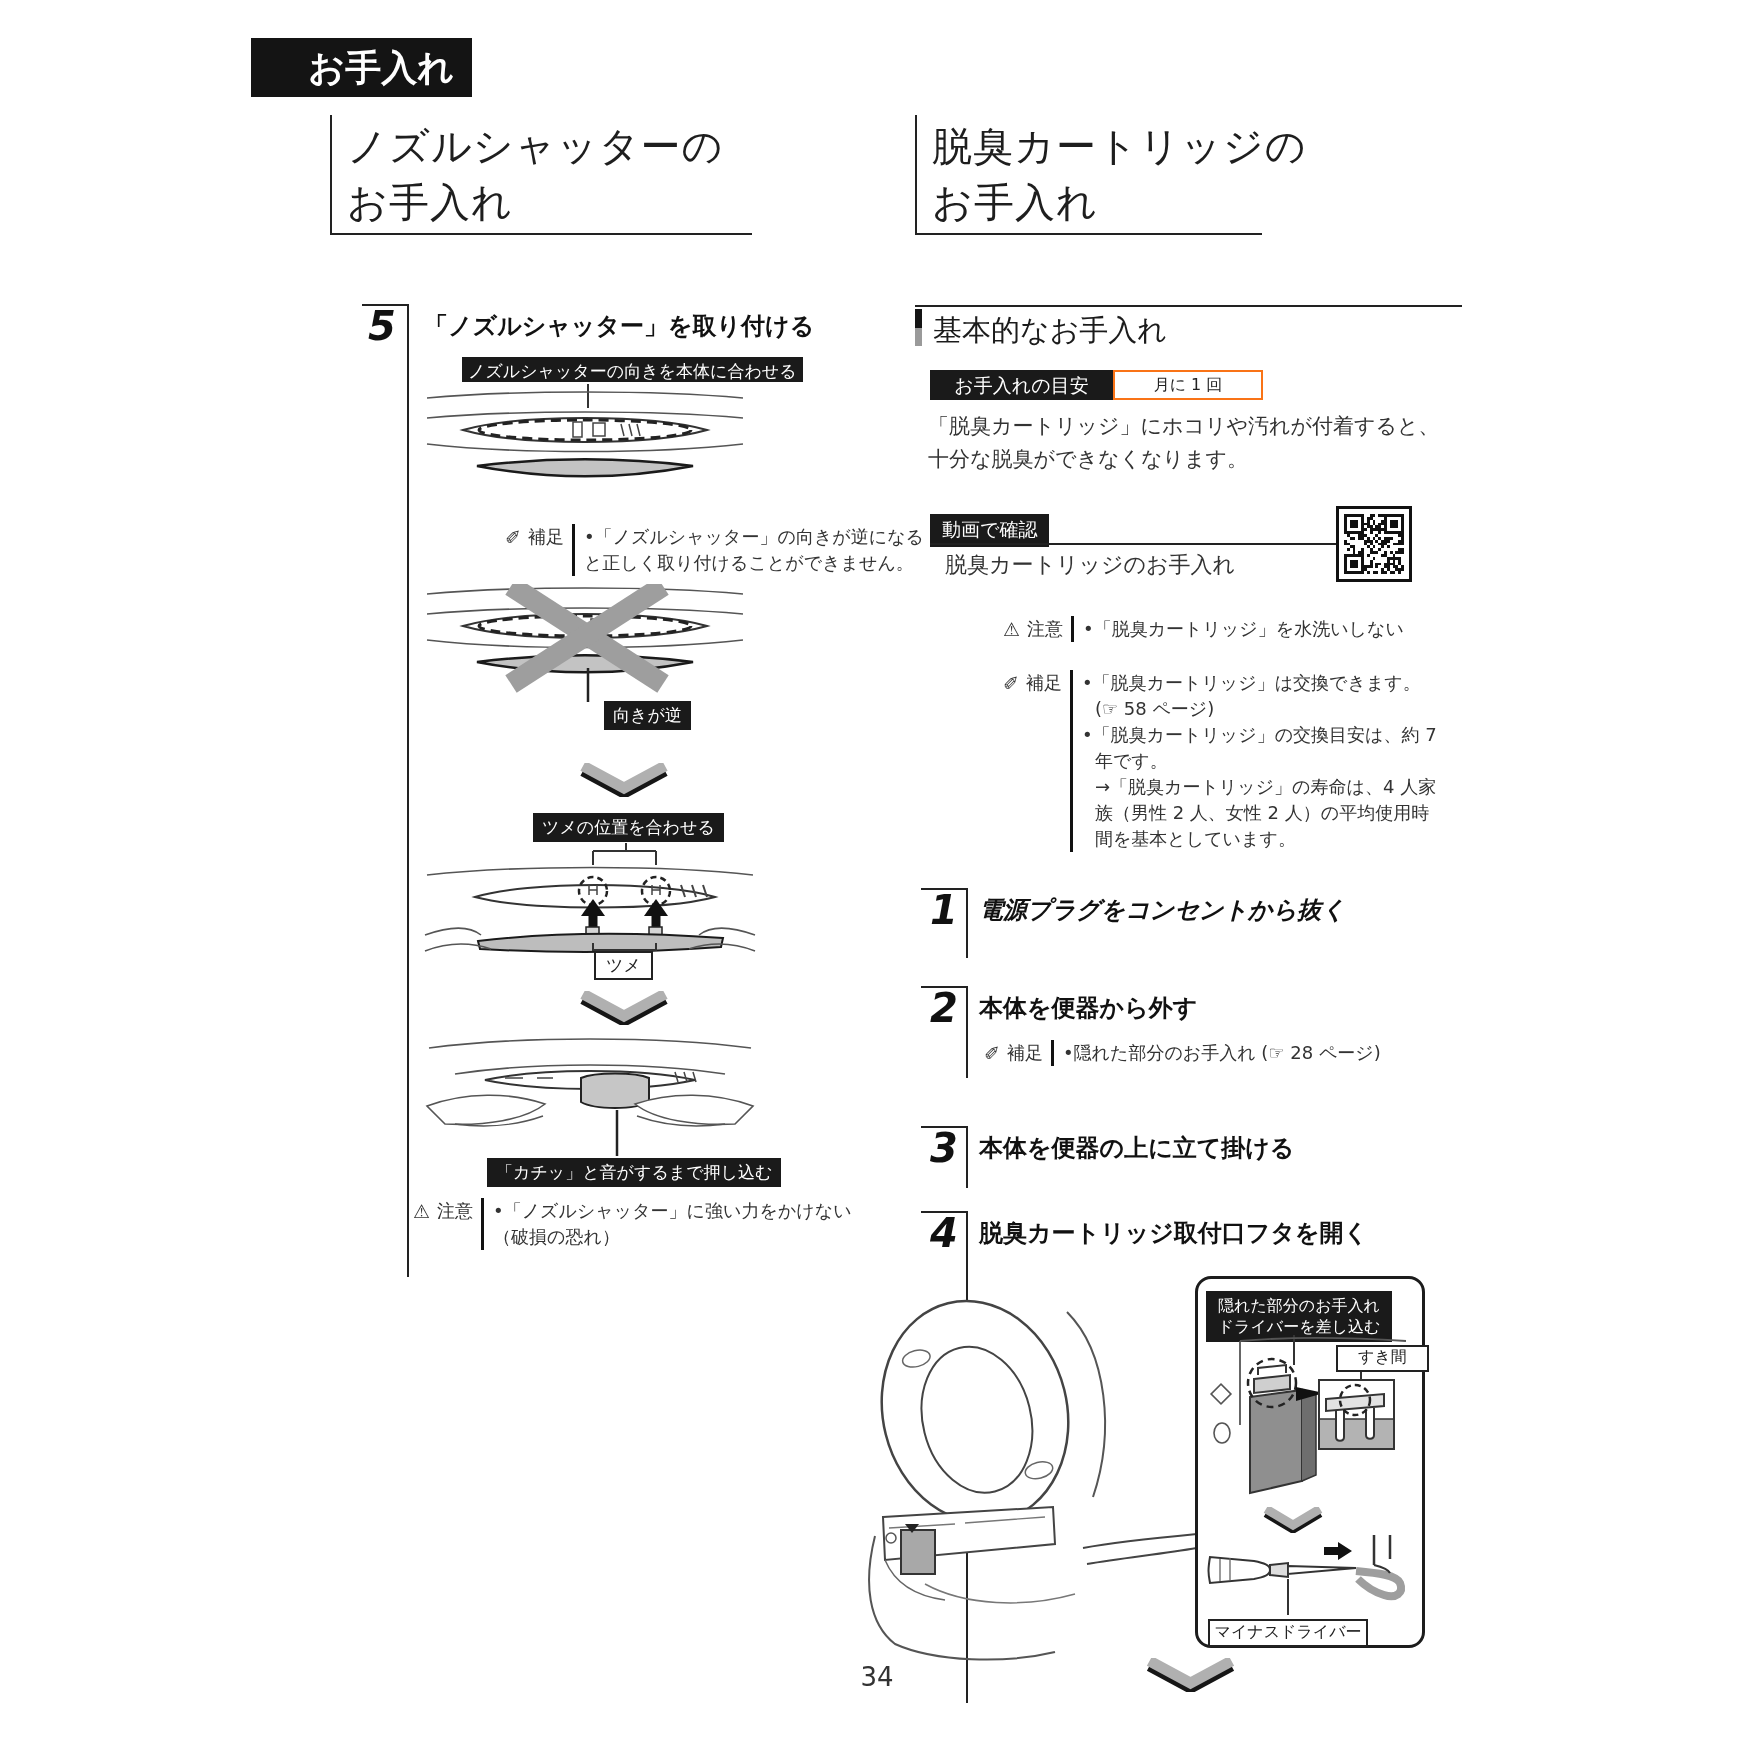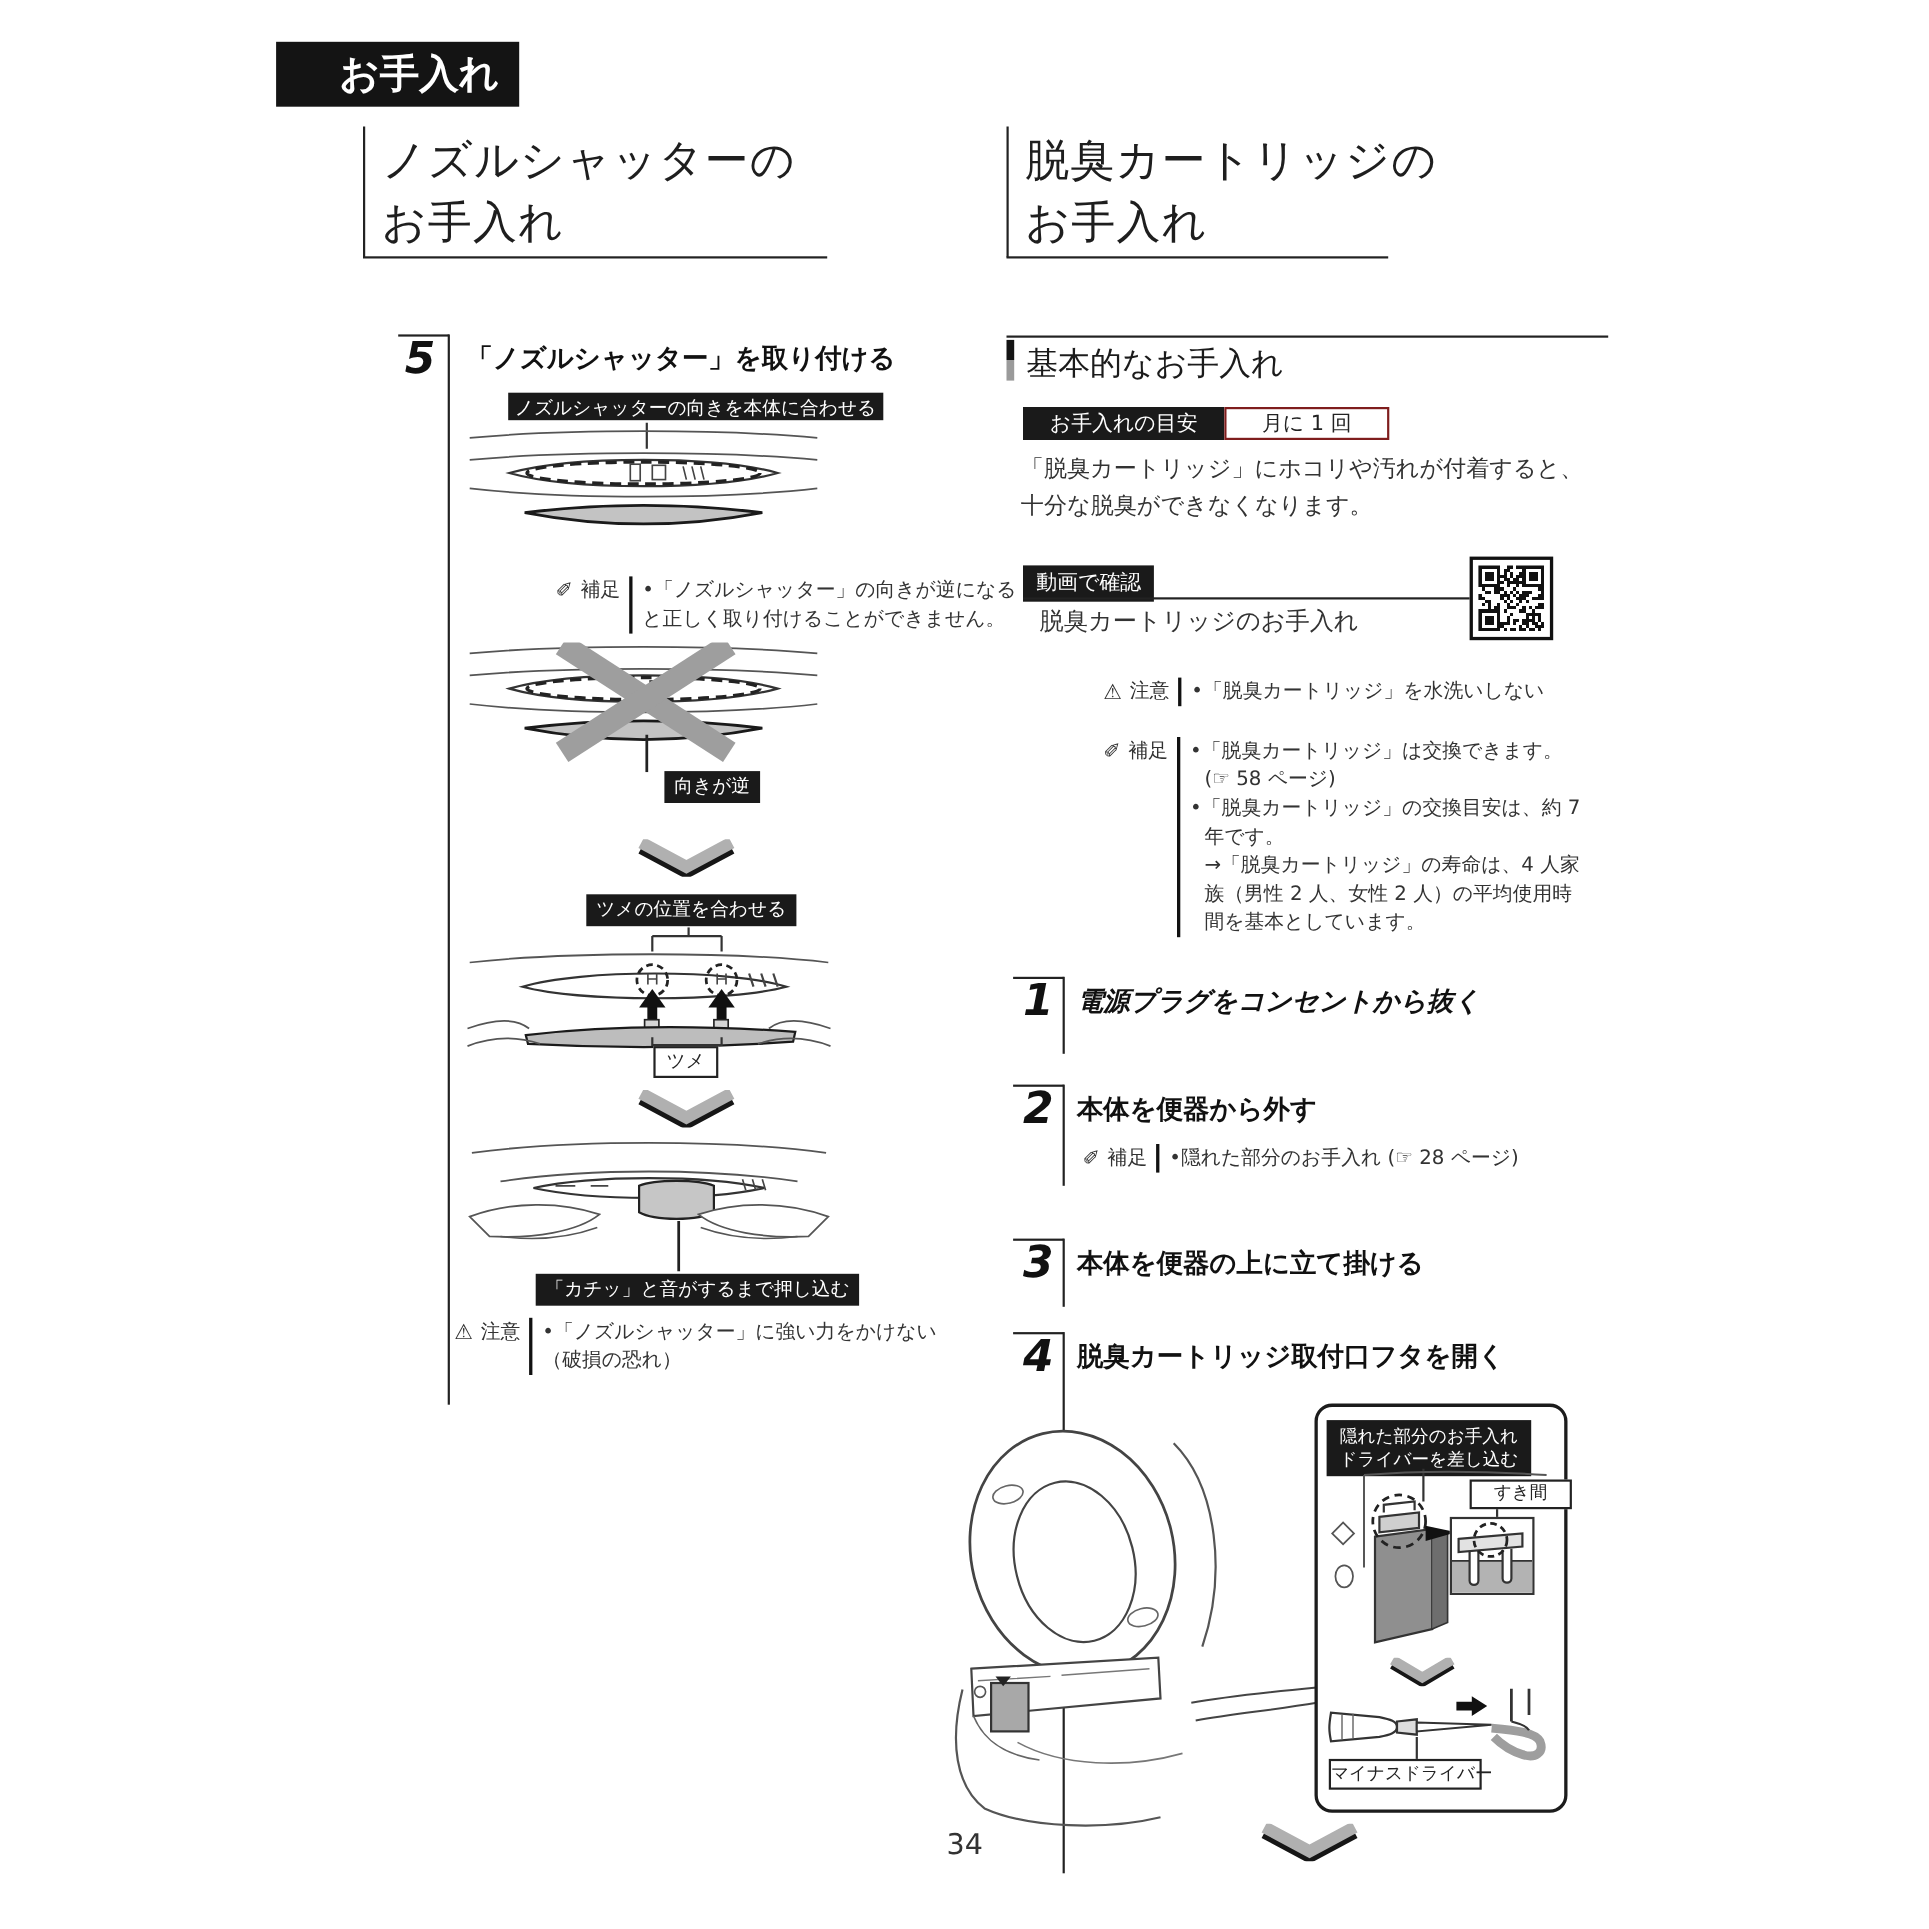--- a/index.html
+++ b/index.html
@@ -22,21 +22,21 @@
   .note .nicon { font-size:19px; margin-right:7px; line-height:26px; }
   .note .nlabel { white-space:nowrap; margin-right:8px; line-height:26px; }
   .note .nbar { width:3px; background:#111; align-self:stretch; margin-right:9px; }
   .note .nbody { line-height:26px; }
   .note .nbody div { white-space:nowrap; }
   .note .ind { padding-left:13px; }
   .secbar { position:absolute; width:7px; height:37px; background:linear-gradient(#141414 50%, #9a9a9a 50%); }
   .sechead { position:absolute; font-size:29px; color:#1b1b1b; white-space:nowrap; }
   .badge-k { position:absolute; background:#1a1a1a; color:#fff; font-size:19px; text-align:center;
              width:183px; height:30px; line-height:30px; }
-  .badge-v { position:absolute; background:#fff; border:2px solid #7f1d1d; color:#222; font-size:19px;
+  .badge-v { position:absolute; background:#fff; border:2px solid #f97316; color:#222; font-size:16px;
              text-align:center; width:150px; height:30px; line-height:26px; }
   .para { position:absolute; font-size:21px; line-height:33px; color:#333; white-space:nowrap; }
   .qrwrap { position:absolute; width:76px; height:76px; border:3px solid #111; background:#fff; padding:5px; }
   .callout { position:absolute; width:230px; height:372px; border:3px solid #1c1c1c; border-radius:16px; background:#fff; }
   .inset { position:absolute; width:77px; height:71px; border:2px solid #333; background:#fff; }
   .pagenum { position:absolute; font-size:26px; color:#333; width:70px; text-align:center; }
   svg { display:block; }
 </style>
 </head>
 <body>
@@ -298,21 +298,21 @@
       <path d="M14,24 L14,46 M24,23 L24,45" stroke="#666" stroke-width="1.3"></path>
       <path d="M64,30 L82,28 L82,42 L64,40 Z" fill="#ddd" stroke="#333" stroke-width="2"></path>
       <path d="M82,31 L150,33 L82,39 Z" fill="#fff" stroke="#333" stroke-width="1.8"></path>
       <path d="M118,12 h14 v-5 l14,9 l-14,9 v-5 h-14 Z" fill="#111"></path>
       <path d="M168,0 V30 M184,0 V24" stroke="#333" stroke-width="2.5"></path>
       <path d="M150,36 C172,38 190,40 194,48 C198,58 190,64 178,60 C168,57 160,52 152,44" fill="none" stroke="#9e9e9e" stroke-width="8"></path>
       <path d="M168,30 C176,32 182,34 184,38" fill="none" stroke="#333" stroke-width="2"></path>
       <line x1="82" y1="44" x2="82" y2="80" stroke="#333" stroke-width="2"></line>
     </svg>
 
-    <div class="wbox" style="left:10px; top:320px; width:139px; font-size:16px; text-align:center; padding:1px 0 2px;">マイナスドライバー</div>
+    <div class="wbox" style="left:10px; top:340px; width:160px; font-size:16px; text-align:center; padding:1px 0 2px;">マイナスドライバー</div>
   </div>
 
   <svg class="abs" style="left:1143px; top:1658px;" width="95" height="34" viewBox="0 0 92 34">
     <polyline points="5,8 46,30 87,8" fill="none" stroke="#161616" stroke-width="11"></polyline>
     <polyline points="5,3 46,25 87,3" fill="none" stroke="#b0b0b0" stroke-width="11"></polyline>
   </svg>
 
   <div class="pagenum" style="left:842px; top:1662px;">34</div>
 
 </div>

